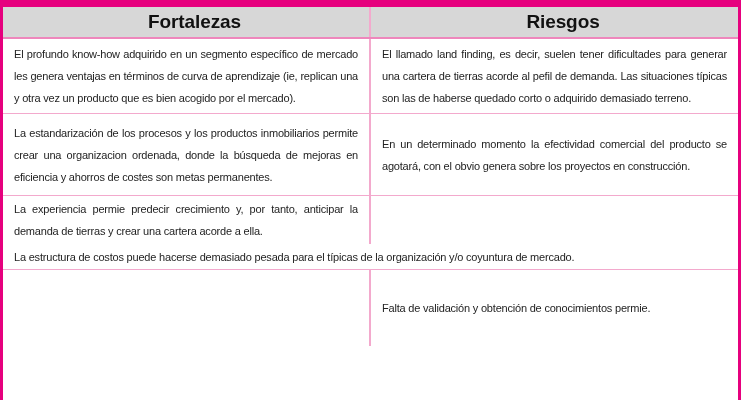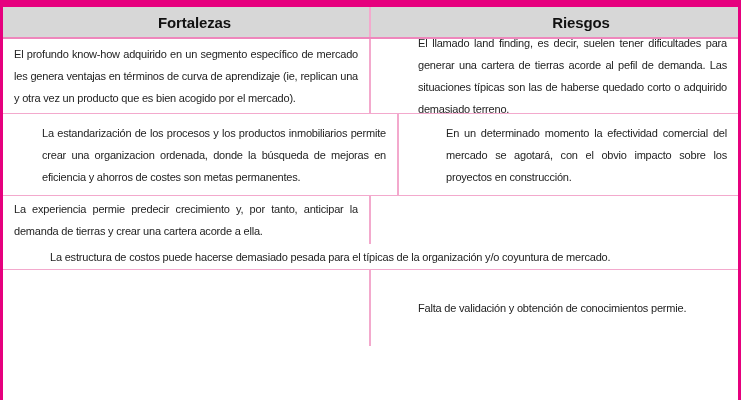--- a/index.html
+++ b/index.html
@@ -43,32 +43,32 @@
   .row { display: flex; width: 100%; }
   .header-row {
     height: 32px;
     background: var(--header-background);
     border-bottom: 2px solid var(--header-rule-pink);
   }
   .header-cell {
     display: flex;
     align-items: center;
     justify-content: center;
-    font-size: 15px;
+    font-size: 19px;
     font-weight: bold;
     color: #111111;
     letter-spacing: -0.1px;
     padding-left: 17px;
   }
   .col-left  { width: 368px; border-right: 2px solid var(--grid-pink); }
-  .col-right { flex: 1; margin-left: 36px; }
+  .col-right { flex: 1; }
   .body-row { border-bottom: 1px solid var(--grid-pink); }
   .body-row.last { border-bottom: none; }
   .r1 { height: 75px; }
-  .r2 { height: 82px; padding-left: 28px; }
+  .r2 { height: 82px; }
   .r3 { height: 74px; flex-direction: column; }
   .r4 { height: 78px; }
   .r5 { height: 76px; }
   .cell {
     display: flex;
     align-items: center;
     padding: 2px 11px;
     overflow: hidden;
   }
   .cell-text {
@@ -98,21 +98,21 @@
       <div class="cell col-right">
         <span class="cell-text">El llamado land finding, es decir, suelen tener dificultades para generar una cartera de tierras acorde al pefil de demanda. Las situaciones típicas son las de haberse quedado corto o adquirido demasiado terreno.</span>
       </div>
     </div>
 
     <div class="row body-row r2">
       <div class="cell col-left">
         <span class="cell-text">La estandarización de los procesos y los productos inmobiliarios permite crear una organizacion ordenada, donde la búsqueda de mejoras en eficiencia y ahorros de costes son metas permanentes.</span>
       </div>
       <div class="cell col-right">
-        <span class="cell-text">En un determinado momento la efectividad comercial del mercado se agotará, con el obvio impacto sobre los proyectos en construcción.</span>
+        <span class="cell-text">En un determinado momento la efectividad comercial del producto se agotará, con el obvio genera sobre los proyectos en construcción.</span>
       </div>
     </div>
 
     <div class="row body-row r3">
       <div class="cell col-left">
         <span class="cell-text">La experiencia permie predecir crecimiento y, por tanto, anticipar la demanda de tierras y crear una cartera acorde a ella.</span>
       </div>
       <div class="cell col-right">
         <span class="cell-text">La estructura de costos puede hacerse demasiado pesada para el típicas de la organización y/o coyuntura de mercado.</span>
       </div>

